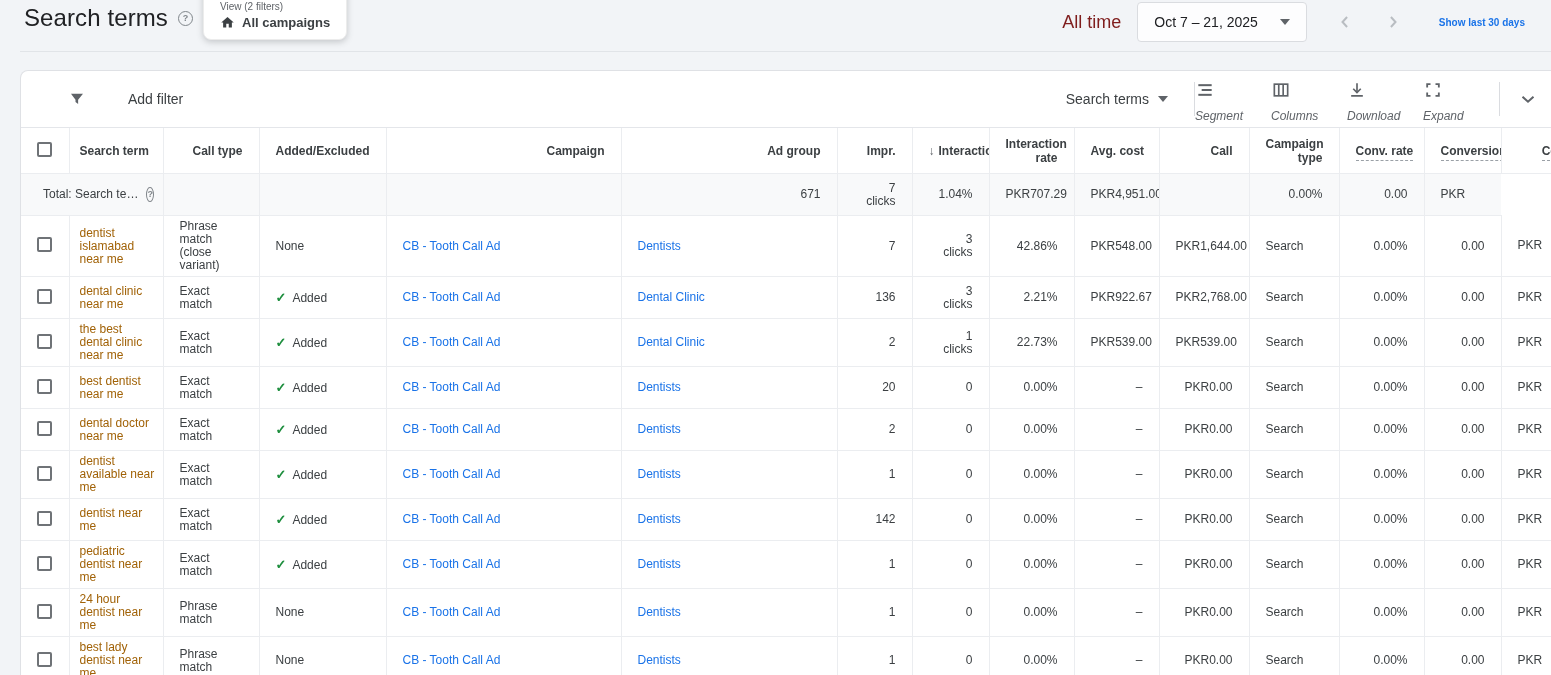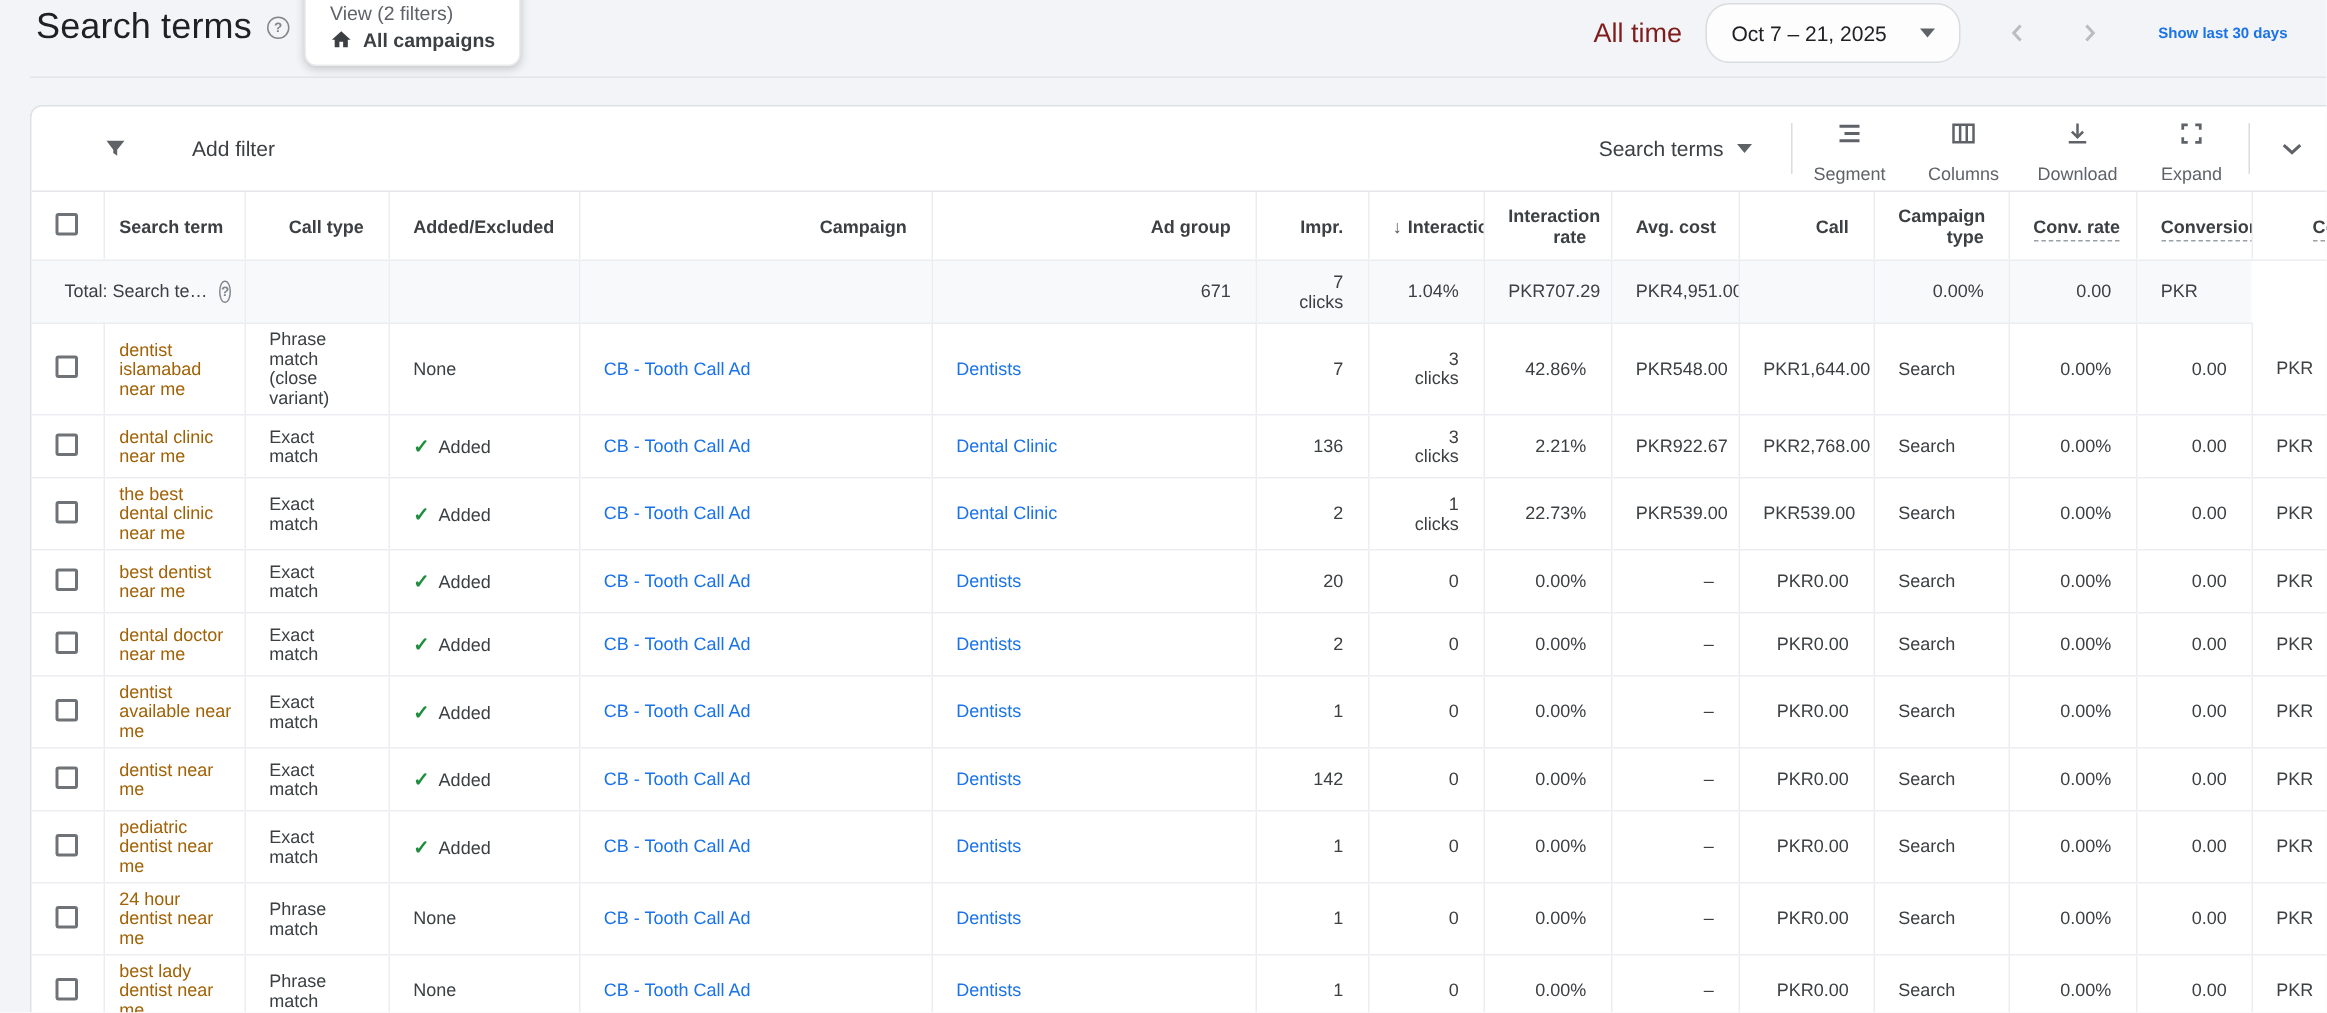--- a/index.html
+++ b/index.html
@@ -21,28 +21,28 @@
     display:inline-flex; align-items:center; justify-content:center;
     font-size:9px; font-weight:bold; color:#80868b; line-height:1;
   }
 
   .view-card {
     position:absolute; left:203px; top:-10px; min-width:135px;
     background:#fff; border:1px solid #ececec; border-radius:0 0 8px 8px;
     box-shadow:0 2px 6px rgba(60,64,67,.25);
     padding:10px 16px 9px 16px; z-index:5;
   }
-  .view-card-line1 { font-size:13px; color:#5f6368; margin-bottom:3px; }
+  .view-card-line1 { font-size:10px; color:#5f6368; margin-bottom:3px; }
   .view-card-line2 { display:flex; align-items:center; gap:7px; font-size:13px; font-weight:bold; color:#3c4043; }
 
   .date-cluster { position:absolute; right:26px; top:0; height:44px; display:flex; align-items:center; }
   .preset-label { font-size:18px; color:#7f1d1d; margin-right:16px; }
   .date-box {
     display:flex; align-items:center; gap:22px;
-    border:1px solid #dadce0; border-radius:16px; background:#fdfdfe;
+    border:1px solid #dadce0; border-radius:4px; background:#fdfdfe;
     padding:11px 16px; font-size:14px; color:#202124; cursor:pointer;
   }
   .caret-down { width:0; height:0; border-left:5px solid transparent; border-right:5px solid transparent; border-top:6px solid #5f6368; }
   .chev-btn { margin-left:28px; color:#b9bdc2; display:flex; align-items:center; }
   .chev-btn svg { display:block; }
   .show-last { margin-left:36px; font-size:10px; font-weight:bold; color:#1a73e8; cursor:pointer; }
 
   
   .table-card {
     position:absolute; left:20px; top:70px; width:1545px; height:605px;
@@ -50,22 +50,22 @@
     border-radius:8px 0 0 0; overflow:hidden;
   }
 
   .toolbar { height:56px; display:flex; align-items:center; position:relative; }
   .funnel-wrap { margin-left:47px; display:flex; align-items:center; color:#5f6368; }
   .add-filter { margin-left:42px; font-size:14px; color:#3c4043; cursor:pointer; }
   .toolbar-right { position:absolute; right:8px; top:0; height:56px; display:flex; align-items:center; }
   .mode-select { display:flex; align-items:center; gap:9px; font-size:14px; color:#3c4043; margin-right:26px; cursor:pointer; }
   .tb-divider { width:1px; height:34px; background:#dadce0; }
   .icon-btn {
-    width:76px; display:flex; flex-direction:column; align-items:center; gap:5px;
-    color:#5f6368; cursor:pointer; padding-top:4px;
+    width:76px; display:flex; flex-direction:column; gap:5px;
+    color:#5f6368; cursor:pointer; padding-top:4px;font-style:italic;
   }
   .icon-btn .lbl { font-size:12px; color:#5f6368; }
   .collapse-btn { width:56px; display:flex; justify-content:center; color:#5f6368; cursor:pointer; }
 
   
   table { border-collapse:collapse; table-layout:fixed; width:1580px; font-size:12px; }
   td, th { border-left:1px solid #ebedf0; border-bottom:1px solid #ebedf0; vertical-align:middle; overflow:hidden; }
   td:first-child, th:first-child { border-left:none; }
   thead th { border-top:1px solid #e4e6ea; height:46px; font-weight:bold; color:#3c4043; text-align:right; padding:4px 16px; white-space:nowrap; }
   thead th.num { text-align:right; }

